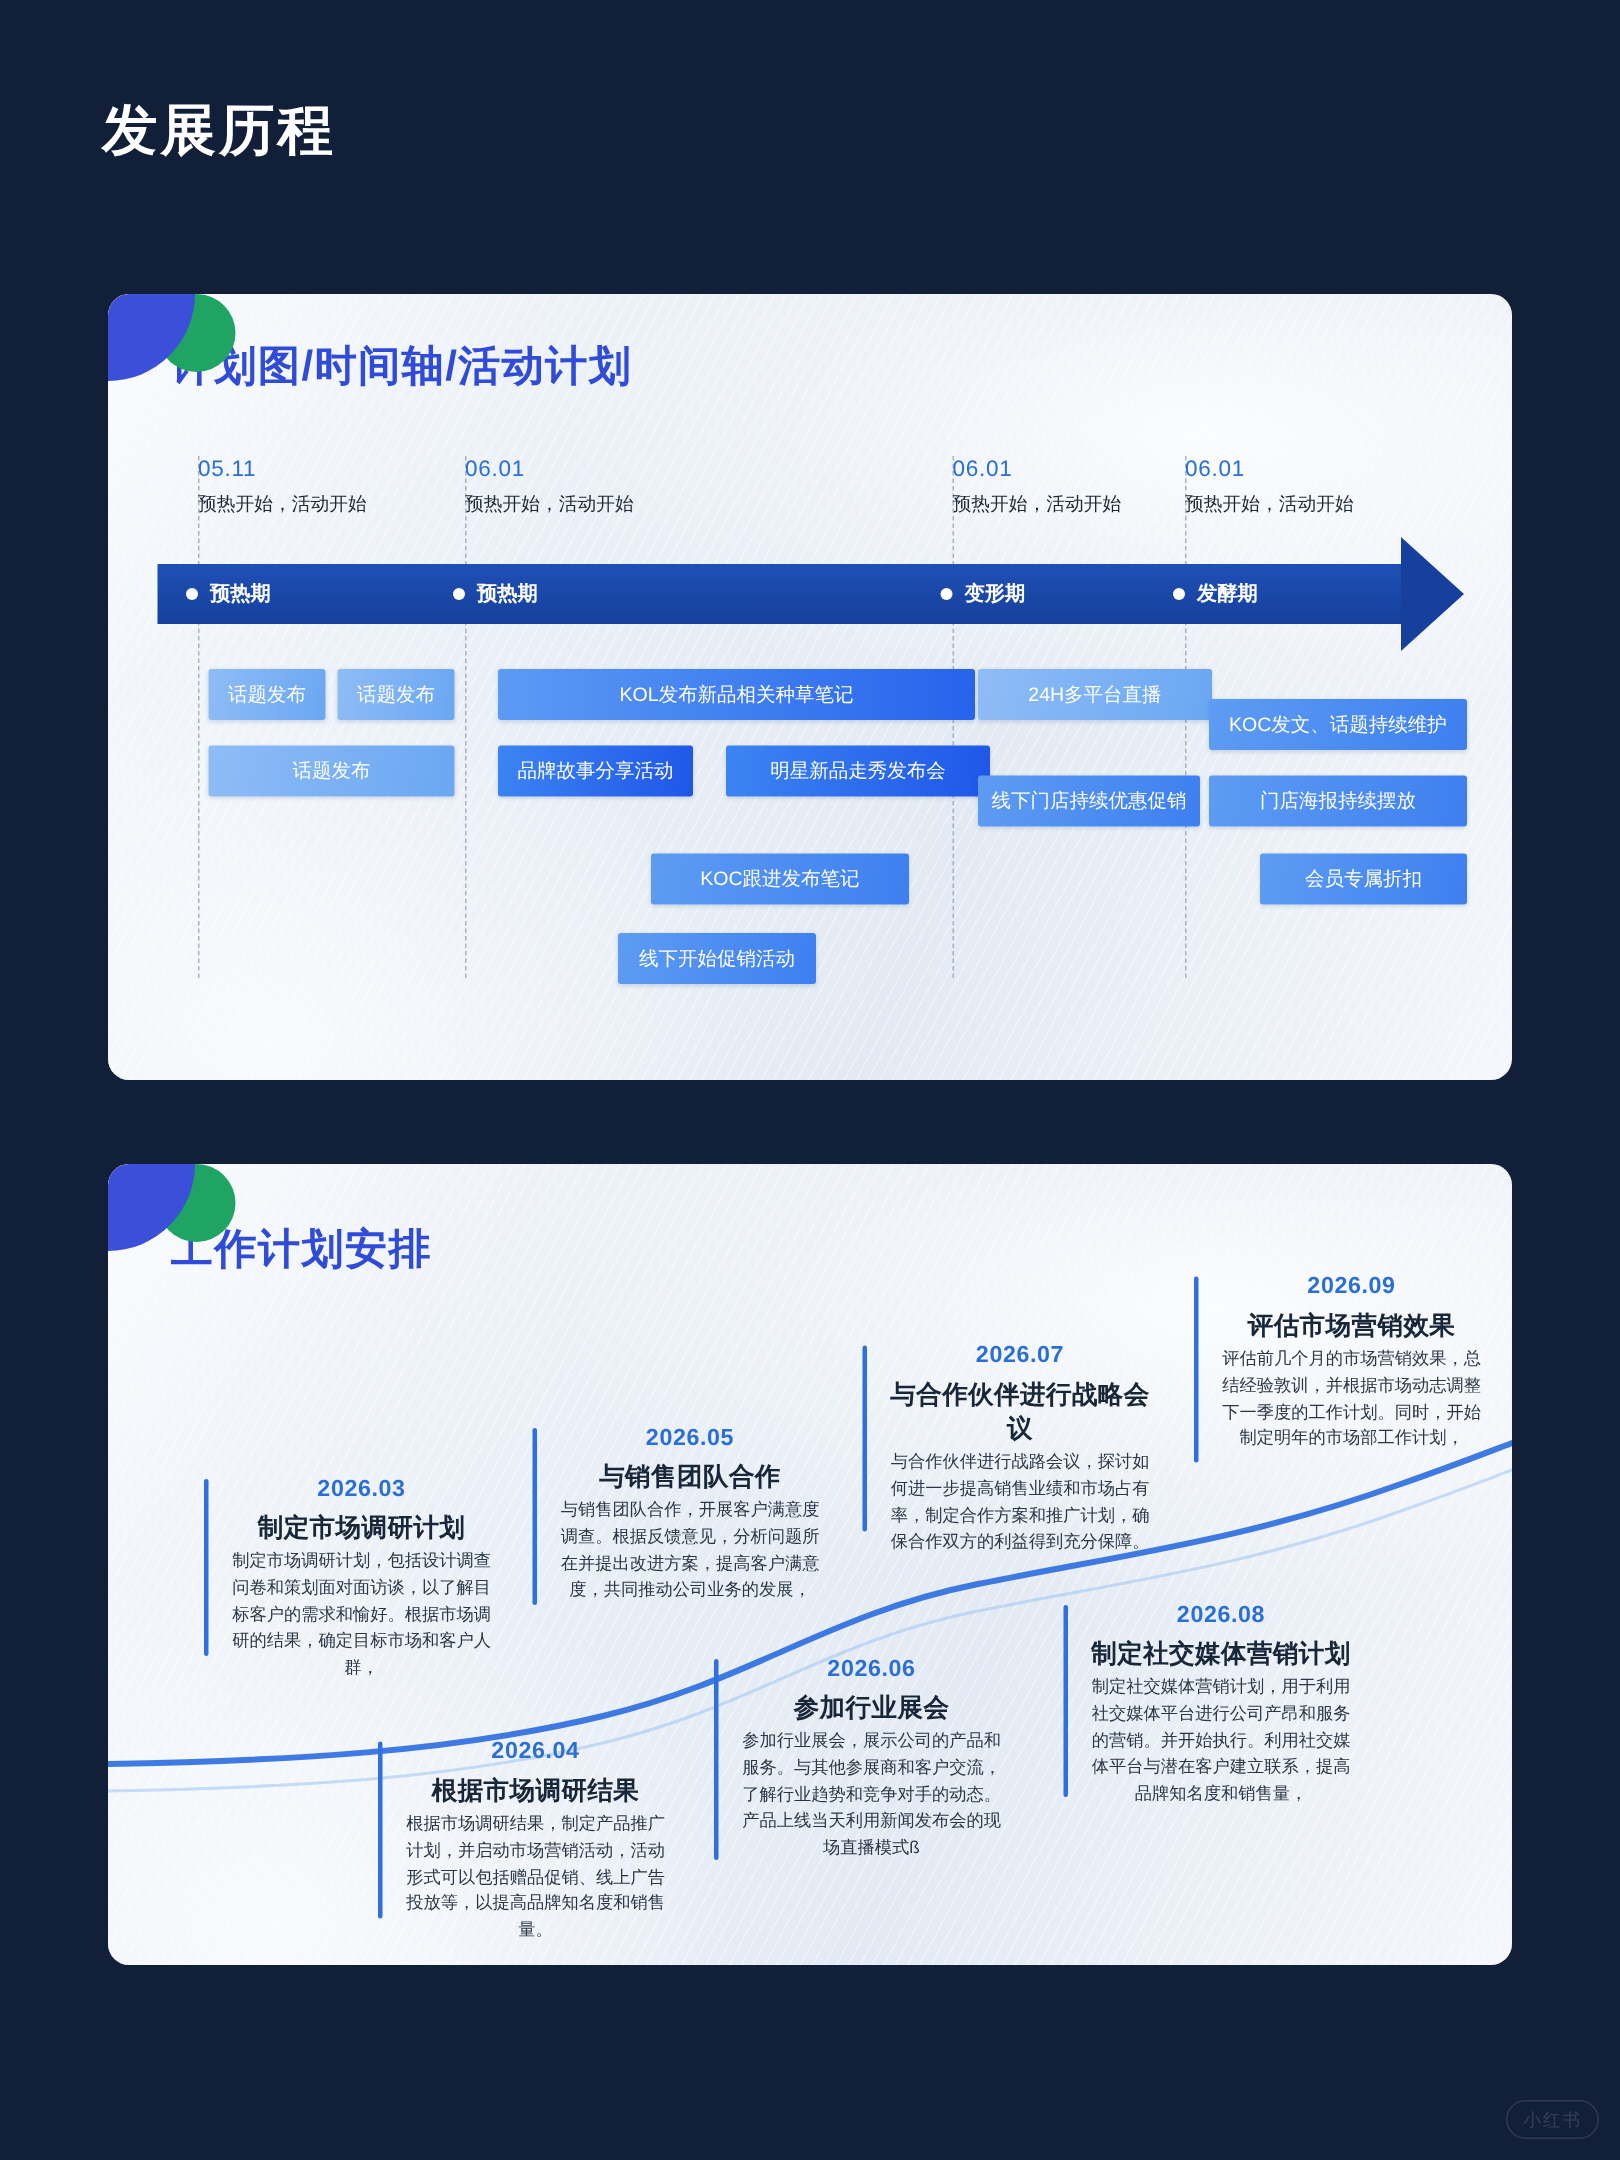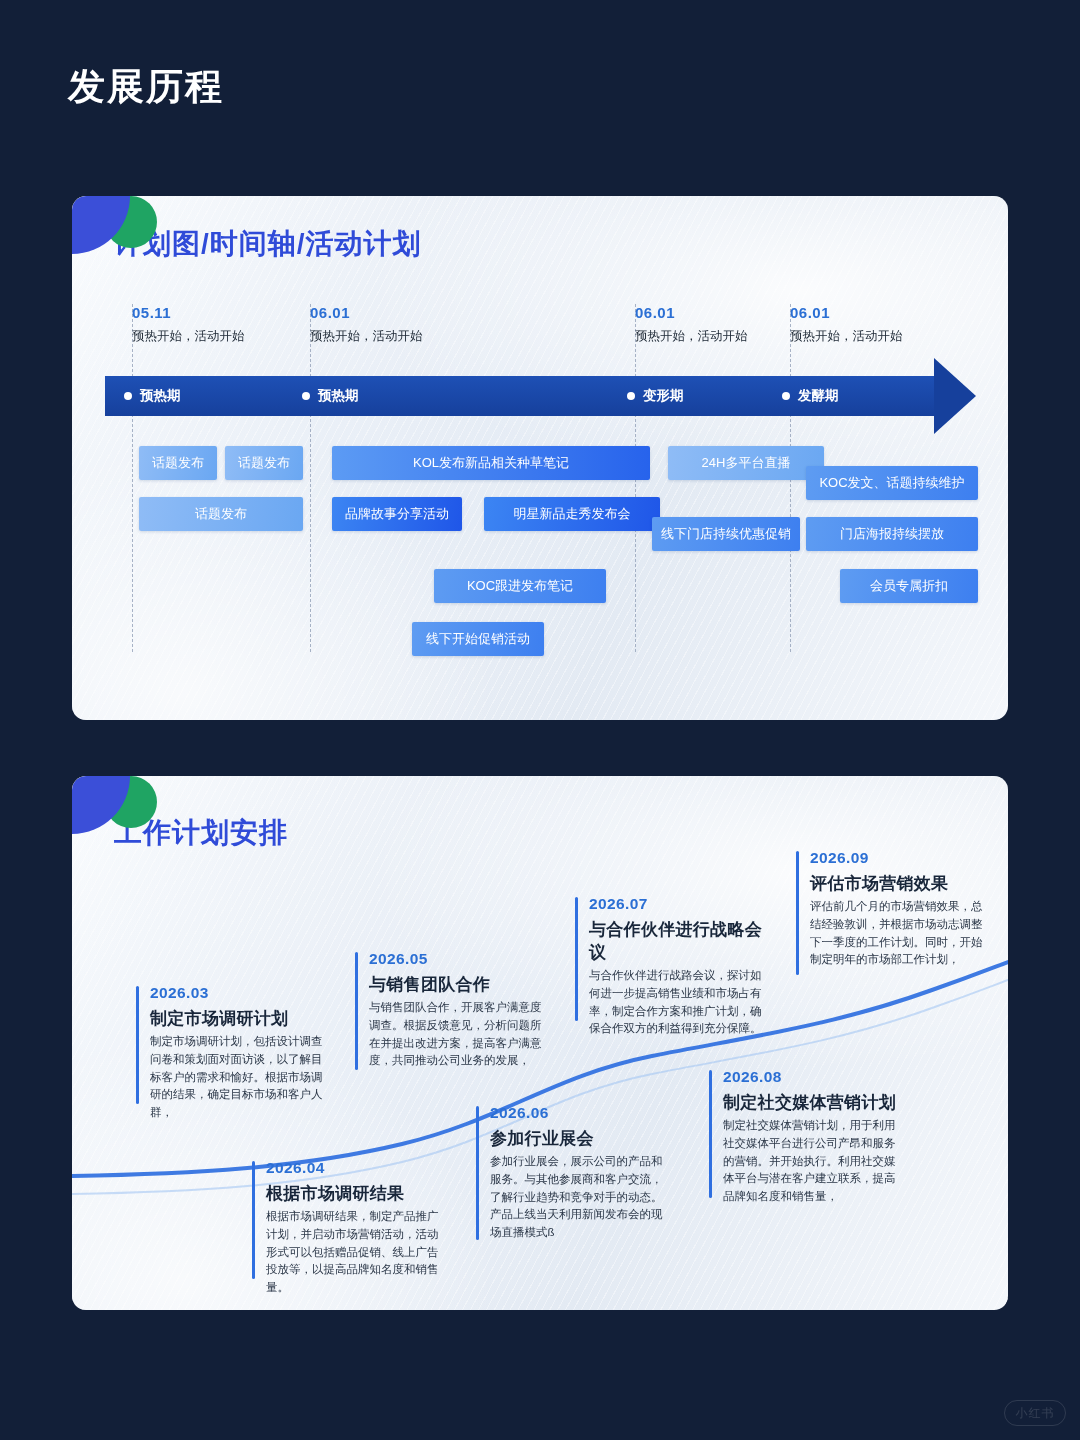--- a/index.html
+++ b/index.html
@@ -66,21 +66,21 @@
   #card1 .card-title { left: 42px; top: 29px; }
 
   .tl-area { position: absolute; left: 0; top: 0; width: 100%; height: 100%; }
 
   .tl-dash {
     position: absolute; top: 108px; width: 0; height: 348px;
     border-left: 1px dashed #9aa7bd; opacity: .85;
   }
 
   .tl-head { position: absolute; }
-  .tl-date { font-size: 15px; font-weight: 700; color: #2b6fd4; letter-spacing: .5px; }
+  .tl-date { font-size: 15px; font-weight: 400; color: #2b6fd4; letter-spacing: .5px; }
   .tl-sub  { margin-top: 7px; font-size: 12.5px; color: #1c2734; white-space: nowrap; }
 
   .tl-bar {
     position: absolute; left: 33px; top: 180px; width: 830px; height: 40px;
     background: linear-gradient(180deg,#1e50b5 0%, #16409c 100%);
   }
   .tl-arrow {
     position: absolute; left: 862px; top: 162px;
     width: 0; height: 0;
     border-top: 38px solid transparent;
@@ -105,21 +105,21 @@
   .sk-mid   { background: linear-gradient(100deg,#5e9cf2 0%, #3d7ff0 100%); margin-top: 20px; }
   .sk-deep  { background: linear-gradient(100deg,#3c85f3 0%, #1f56e8 100%); }
   .sk-grad  { background: linear-gradient(90deg,#5c9bf4 0%, #2763ec 100%); }
 
   
   #card2 { left: 72px; top: 776px; width: 936px; height: 534px; }
   #card2 .card-title { left: 42px; top: 38px; }
 
   .wave-svg { position: absolute; left: 0; top: 0; width: 936px; height: 534px; z-index: 2; }
 
-  .wp-item { position: absolute; z-index: 5; padding-left: 14px; }
+  .wp-item { position: absolute; z-index: 5; padding-left: 14px; text-align: center; }
   .wp-rule {
     position: absolute; left: 0; top: 2px; width: 3px;
     background: #2f6fe0; border-radius: 2px;
   }
   .wp-year {
     font-size: 15.5px; font-weight: 700; color: #2b6fd4;
     letter-spacing: .4px; margin-bottom: 5px;
   }
   .wp-head {
     font-size: 17px; font-weight: 700; color: #18263a;
@@ -193,21 +193,21 @@
           <span>变形期</span>
         </div>
         <div class="tl-phase" style="left:710px">
           <span class="tl-dot"></span>
           <span>发酵期</span>
         </div>
 
         <div class="tl-box sk-light" style="left:67px;top:250px;width:78px">话题发布</div>
         <div class="tl-box sk-light" style="left:153px;top:250px;width:78px">话题发布</div>
         <div class="tl-box sk-grad" style="left:260px;top:250px;width:318px">KOL发布新品相关种草笔记</div>
-        <div class="tl-box sk-light" style="left:596px;top:250px;width:156px">24H多平台直播</div>
+        <div class="tl-box sk-light" style="left:580px;top:250px;width:156px">24H多平台直播</div>
         <div class="tl-box sk-mid" style="left:734px;top:250px;width:172px">KOC发文、话题持续维护</div>
 
         <div class="tl-box sk-light" style="left:67px;top:301px;width:164px">话题发布</div>
         <div class="tl-box sk-deep" style="left:260px;top:301px;width:130px">品牌故事分享活动</div>
         <div class="tl-box sk-deep" style="left:412px;top:301px;width:176px">明星新品走秀发布会</div>
         <div class="tl-box sk-mid" style="left:580px;top:301px;width:148px">线下门店持续优惠促销</div>
         <div class="tl-box sk-mid" style="left:734px;top:301px;width:172px">门店海报持续摆放</div>
 
         <div class="tl-box sk-mid" style="left:362px;top:353px;width:172px">KOC跟进发布笔记</div>
         <div class="tl-box sk-mid" style="left:768px;top:353px;width:138px">会员专属折扣</div>

